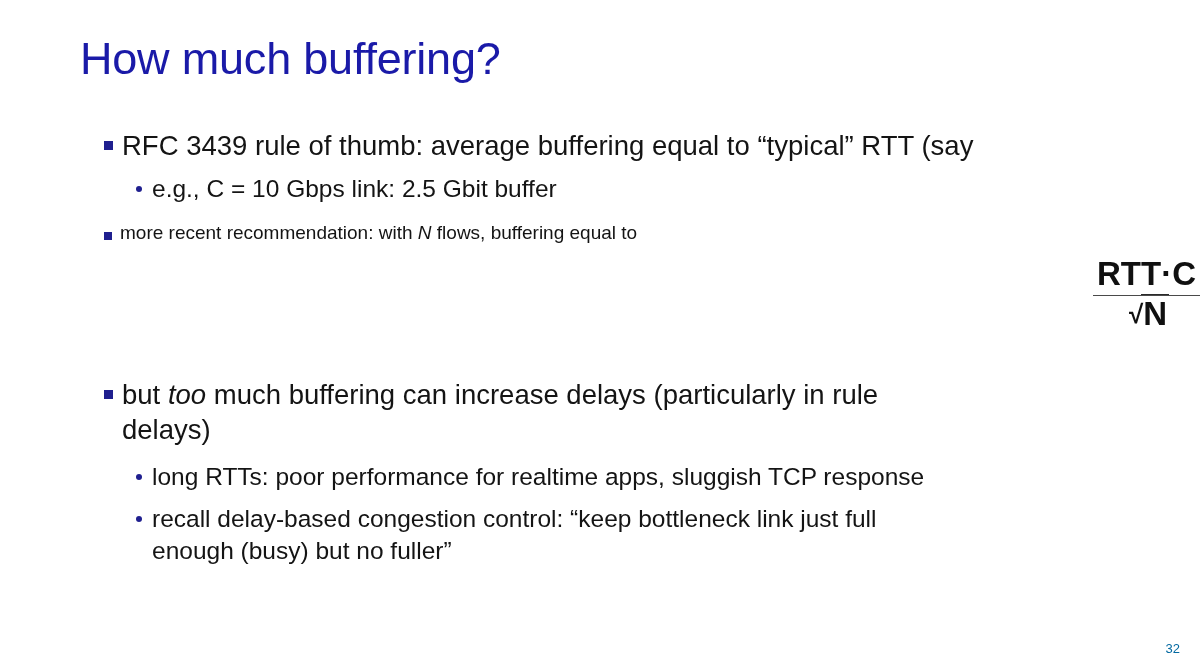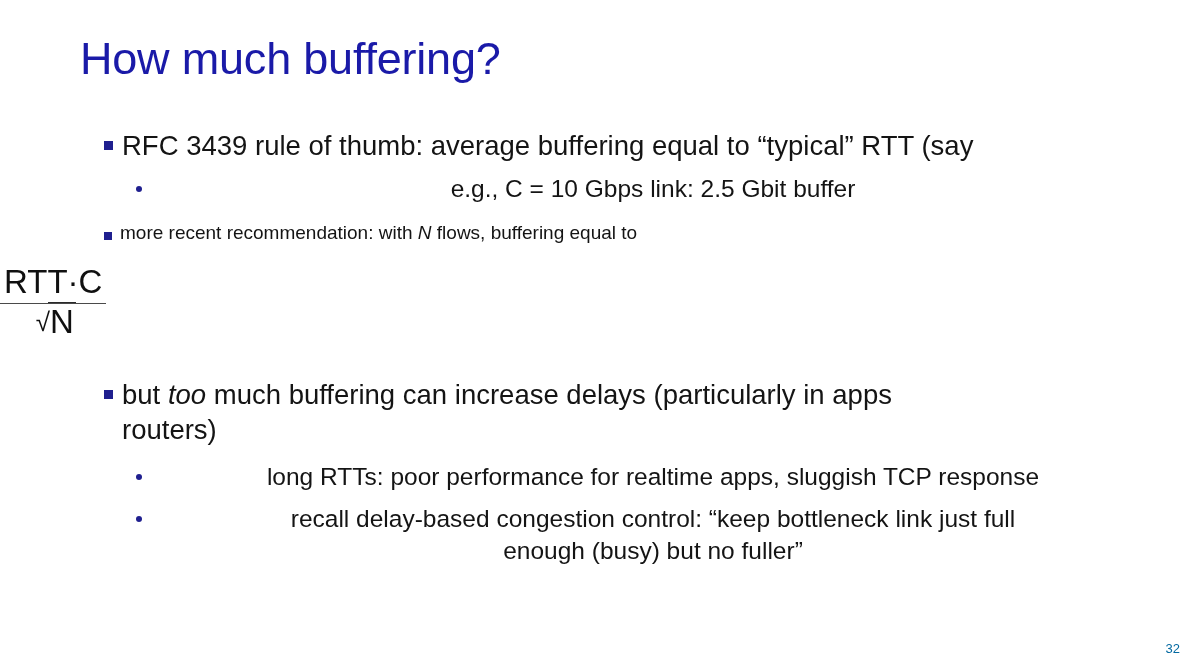--- a/index.html
+++ b/index.html
@@ -75,21 +75,20 @@
     height: 8px;
   }
 
   
   .lvl2 {
     padding-left: 152px;
     padding-right: 46px;
     font-size: 24.5px;
     line-height: 1.3;
     color: #141414;
-    text-align: center;
   }
   .lvl2 .marker {
     position: absolute;
     left: 136px;
     top: 13px;
     width: 6px;
     height: 6px;
     border-radius: 50%;
     background: #1F1F8F;
   }
@@ -106,23 +105,24 @@
 
   
   #formula {
     position: relative;
     height: 98px;
   }
   #fraction {
     position: absolute;
     left: 0;
     right: 0;
-    top: 8px;
+    top: 0;
     display: flex;
-    justify-content: flex-start;
+    justify-content: flex-end;
+    font-weight: bold;
   }
   .frac {
     display: inline-block;
     text-align: center;
     font-size: 33px;
     color: #101010;
     line-height: 1;
   }
   .frac .numer {
     padding: 0 4px 3px 4px;
@@ -204,22 +204,22 @@
             <span class="sqrt"><span class="radic">√</span><span class="radicand">N</span></span>
           </span>
         </span>
       </div>
     </div>
 
     <div class="sp-4"></div>
 
     <div class="bullet-row lvl1">
       <span class="marker"></span>
-      <span>but </span><span class="it">too</span><span> much buffering can increase delays (particularly in apps</span><br>
-      <span>routers)</span>
+      <span>but </span><span class="it">too</span><span> much buffering can increase delays (particularly in rule</span><br>
+      <span>delays)</span>
     </div>
 
     <div class="sp-5"></div>
 
     <div class="bullet-row lvl2">
       <span class="marker"></span>
       <span>long RTTs: poor performance for realtime apps, sluggish TCP response</span>
     </div>
 
     <div class="sp-6"></div>

